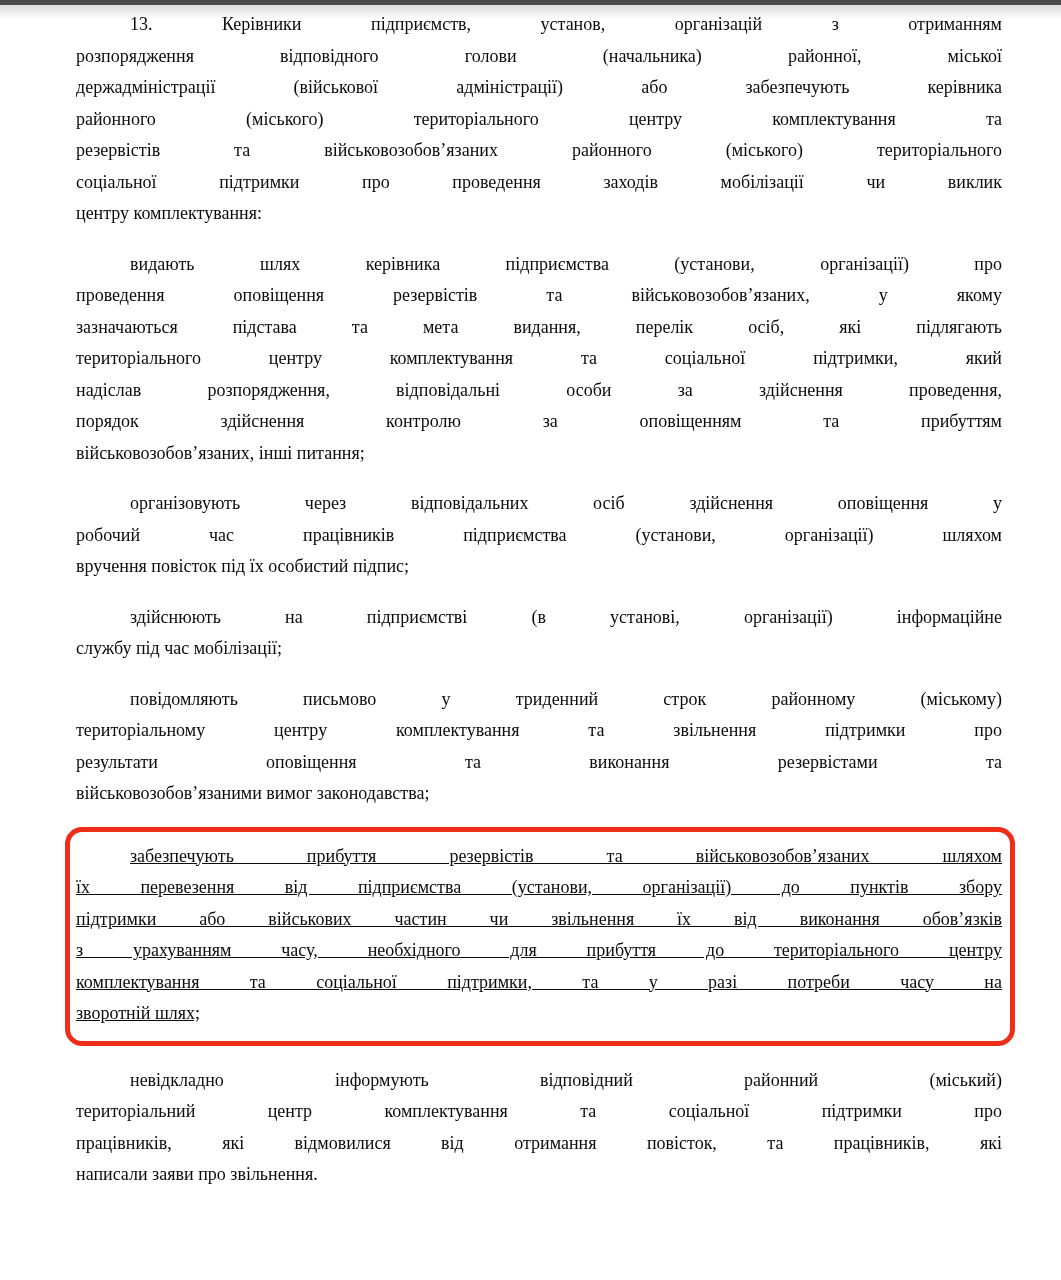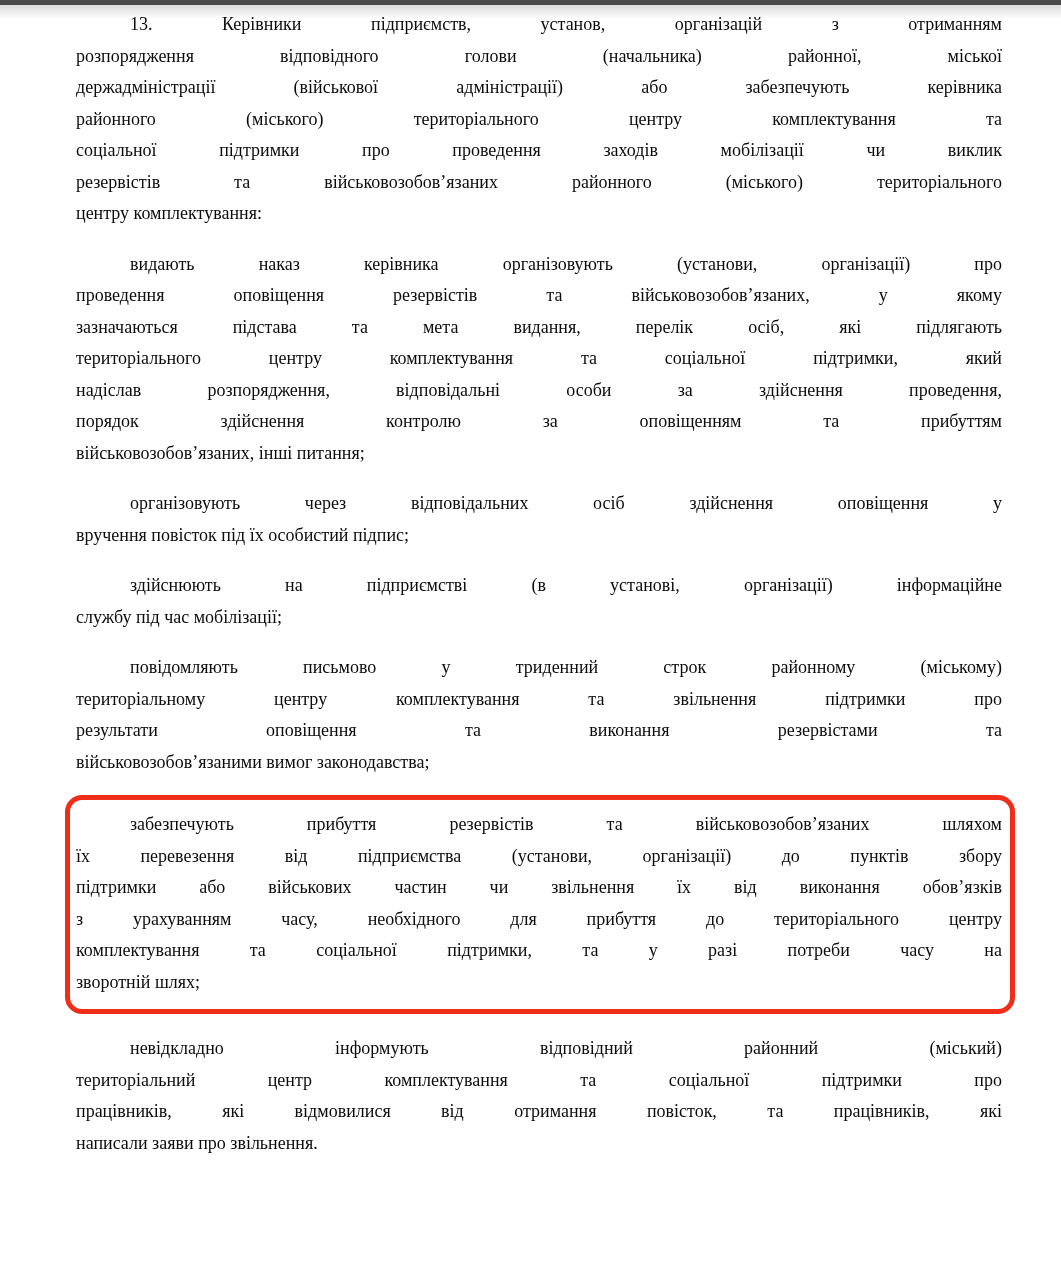--- a/index.html
+++ b/index.html
@@ -53,53 +53,55 @@
   }
   .line.end {
     text-align-last: left;
   }
   .highlight-box {
     border: 5px solid var(--highlight-red, #ee2e19);
     border-radius: 17px;
     margin: 17px -13px 12px -11px;
     padding: 9px 8px 11px 6px;
     background: transparent;
+    text-decoration: underline;
   }
   .highlight-box .para {
     margin-top: 0;
   }
 </style>
 </head>
 <body style="background: rgb(255, 255, 255); color: rgb(12, 12, 12);">
 
 <div class="top-edge"></div>
 <div class="top-fade"></div>
 
 <main class="page">
   <div id="paragraphs">
       <div class="para first">
         <div class="line indent">13. Керівники підприємств, установ, організацій з отриманням</div>
         <div class="line">розпорядження відповідного голови (начальника) районної, міської</div>
         <div class="line">держадміністрації (військової адміністрації) або забезпечують керівника</div>
         <div class="line">районного (міського) територіального центру комплектування та</div>
+        <div class="line">резервістів та військовозобов’язаних районного (міського) територіального</div>
         <div class="line">соціальної підтримки про проведення заходів мобілізації чи виклик</div>
-        <div class="line">резервістів та військовозобов’язаних районного (міського) територіального</div>
         <div class="line end">центру комплектування:</div>
       </div>
       <div class="para">
-        <div class="line indent">видають наказ керівника організовують (установи, організації) про</div>
+        <div class="line indent">видають шлях керівника підприємства (установи, організації) про</div>
         <div class="line">проведення оповіщення резервістів та військовозобов’язаних, у якому</div>
         <div class="line">зазначаються підстава та мета видання, перелік осіб, які підлягають</div>
         <div class="line">територіального центру комплектування та соціальної підтримки, який</div>
         <div class="line">надіслав розпорядження, відповідальні особи за здійснення проведення,</div>
         <div class="line">порядок здійснення контролю за оповіщенням та прибуттям</div>
         <div class="line end">військовозобов’язаних, інші питання;</div>
       </div>
       <div class="para">
         <div class="line indent">організовують через відповідальних осіб здійснення оповіщення у</div>
+        <div class="line">робочий час працівників підприємства (установи, організації) шляхом</div>
         <div class="line end">вручення повісток під їх особистий підпис;</div>
       </div>
       <div class="para">
         <div class="line indent">здійснюють на підприємстві (в установі, організації) інформаційне</div>
         <div class="line end">службу під час мобілізації;</div>
       </div>
       <div class="para">
         <div class="line indent">повідомляють письмово у триденний строк районному (міському)</div>
         <div class="line">територіальному центру комплектування та звільнення підтримки про</div>
         <div class="line">результати оповіщення та виконання резервістами та</div>

